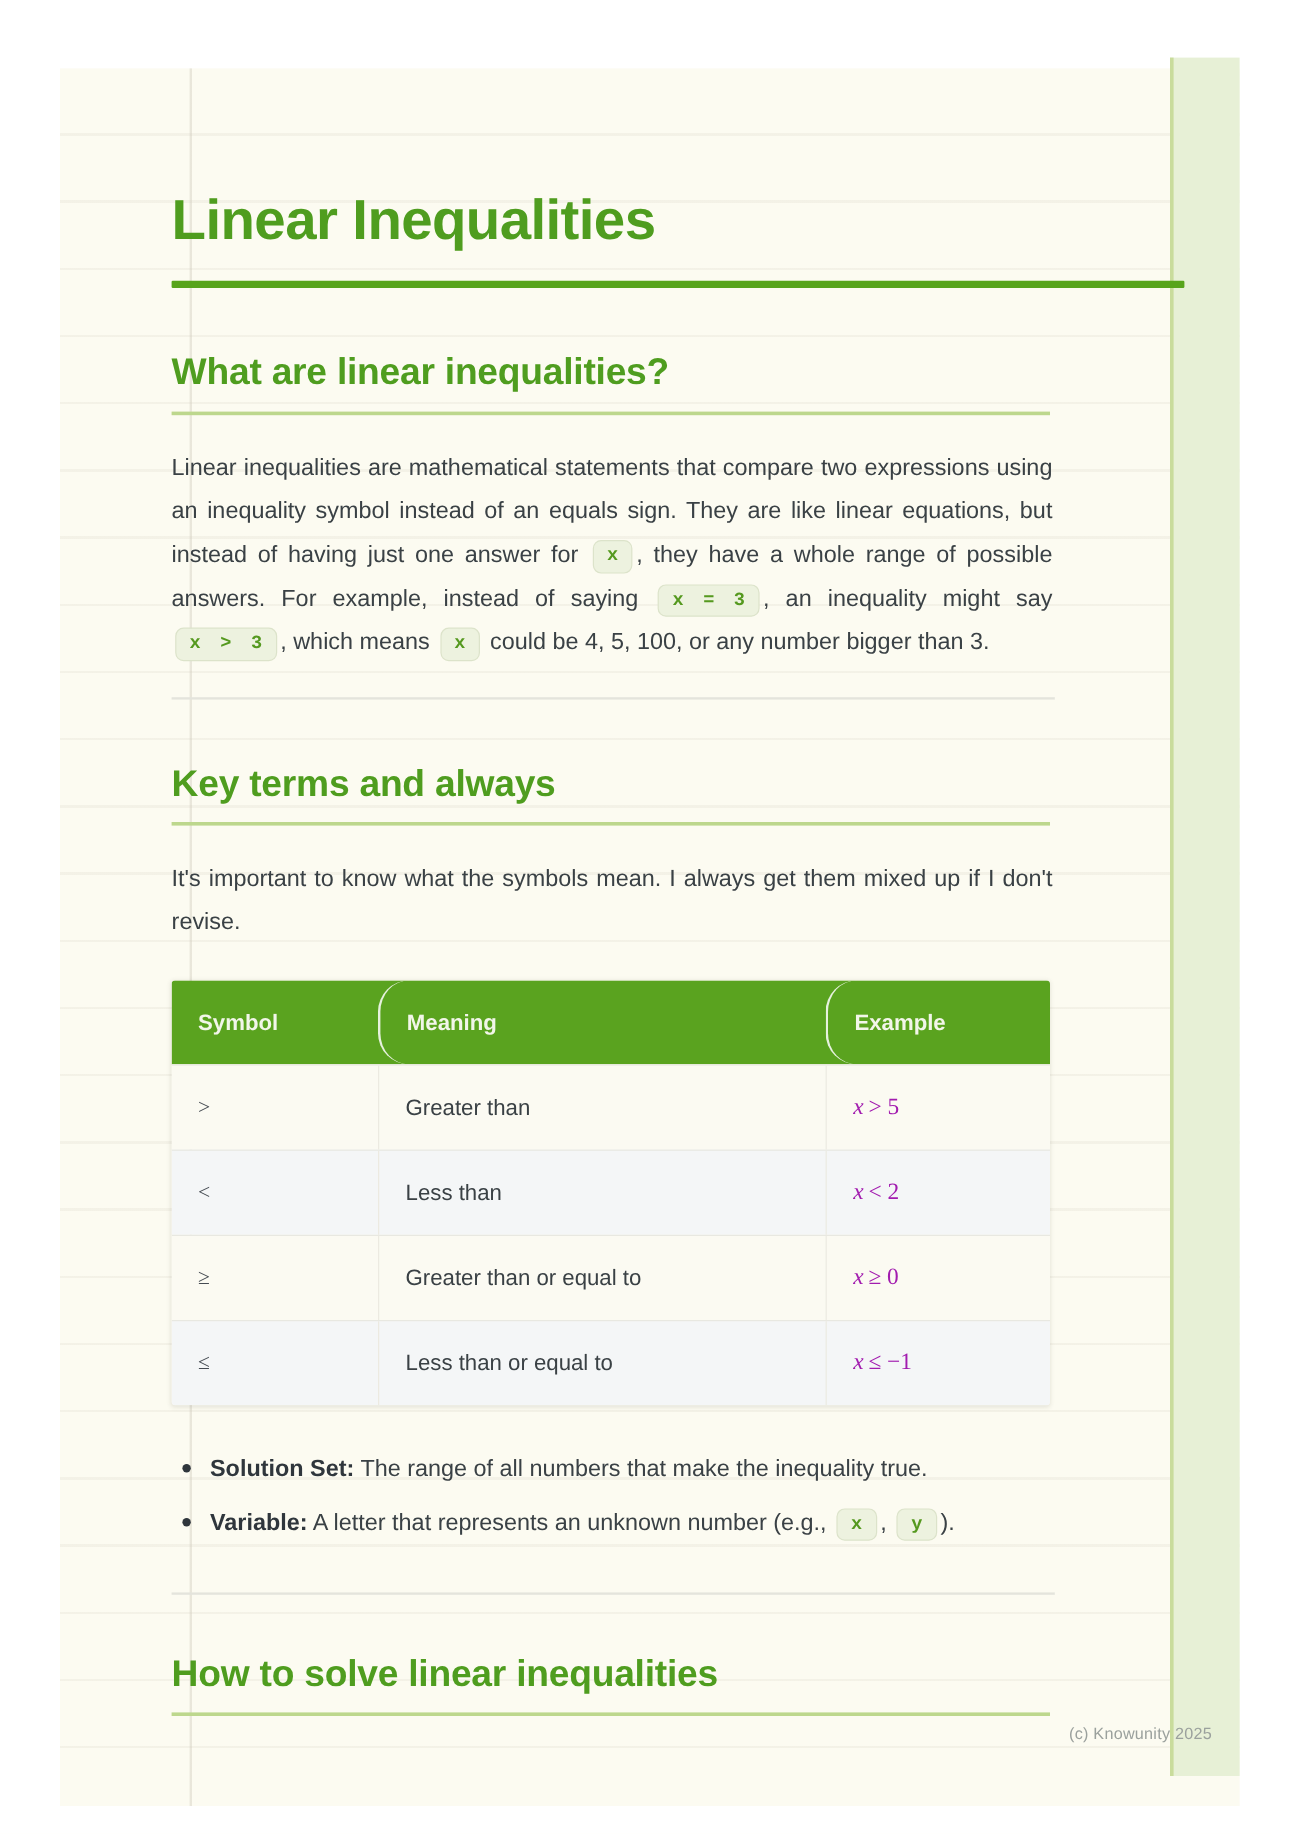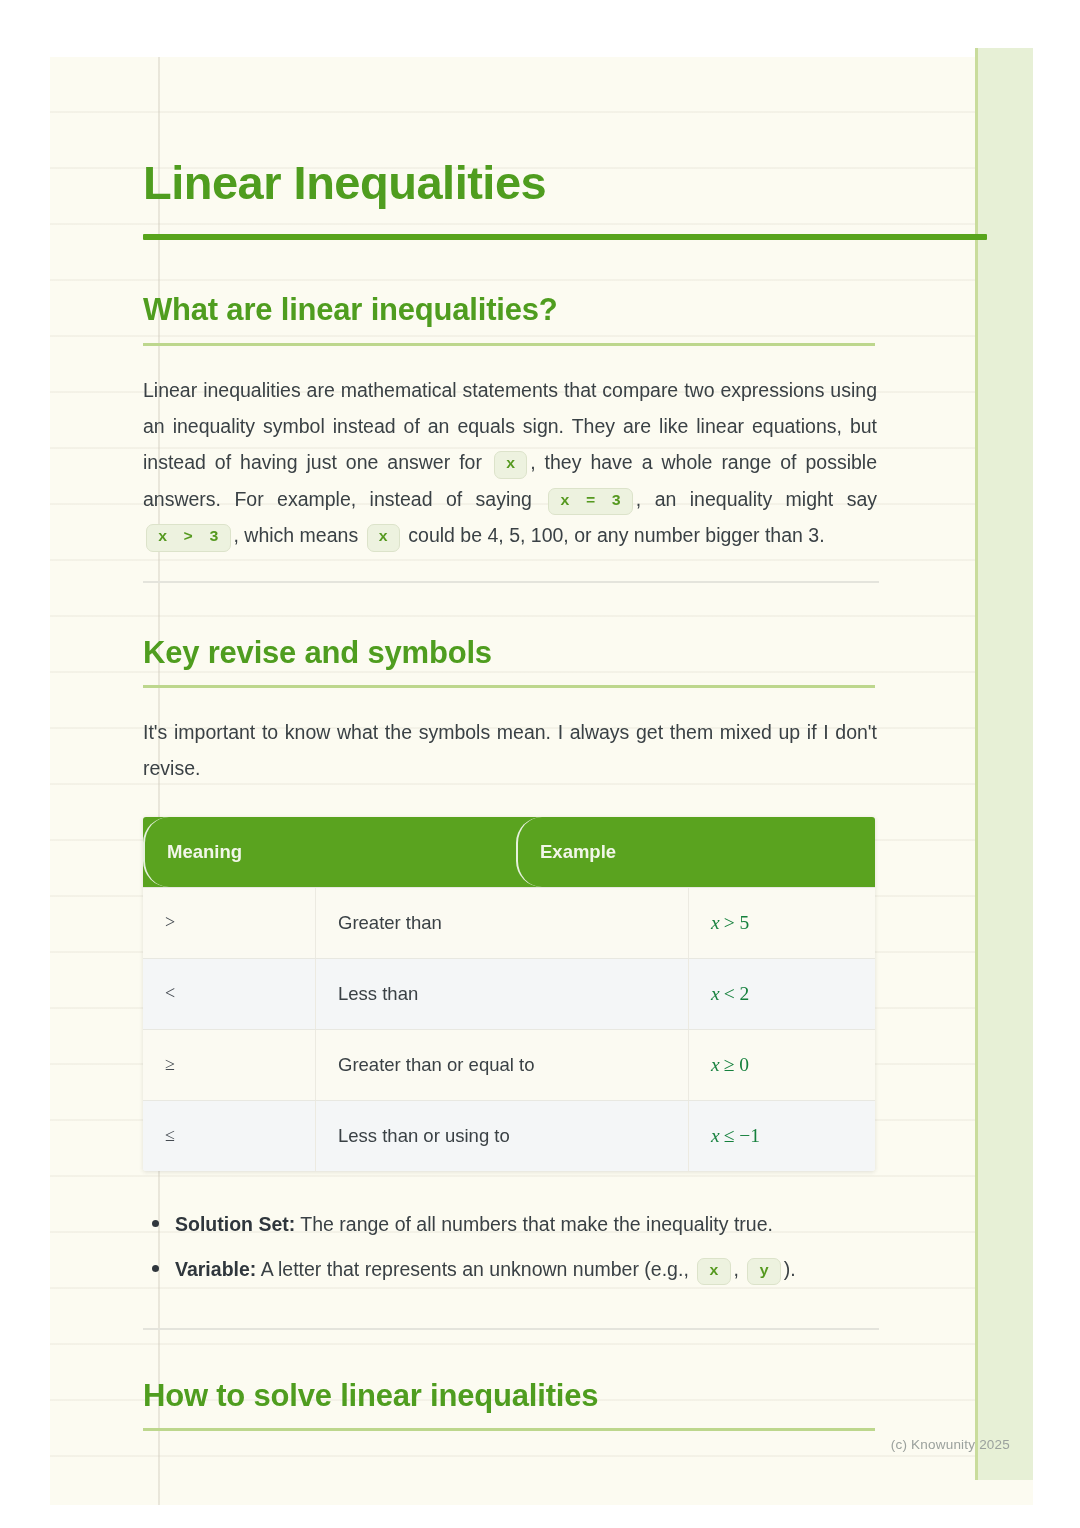--- a/index.html
+++ b/index.html
@@ -53,21 +53,21 @@
   }
   .thead { display:flex; background:var(--th-bg, #5aa31f); color:#f2f6e9; font-weight:bold; font-size:18.5px; }
   .cell { box-sizing:border-box; padding:24px 22px; }
   .c1 { width:172px; } .c2 { width:373px; } .c3 { width:187px; }
   .thead .c2, .thead .c3 { border-left:2px solid rgba(255,255,255,0.85);border-radius:26px; }
   .trow { display:flex; font-size:18.5px; color:var(--text, #3a4145); border-top:1px solid #e8e8e1; }
   .trow.odd  { background:#fbfaf2; }
   .trow.even { background:#f4f6f7; }
   .trow .c2, .trow .c3 { border-left:1px solid #eceae1; }
   .sym  { font-family:"Liberation Serif", serif; font-size:18px; color:#454b52; }
-  .math { font-family:"Liberation Serif", serif; font-size:19.5px; color:#15803d; }
+  .math { font-family:"Liberation Serif", serif; font-size:19.5px; color:#a21caf; }
   .math i { font-style:italic; padding-right:4px; }
 
   .bullets { margin-top:38px; width:752px; }
   .bullet {
     position:relative; padding-left:32px; font-size:19.5px; line-height:1.58;
     color:var(--text, #3a4145); margin-top:14px;
   }
   .bullet::before {
     content:""; position:absolute; left:9px; top:11px; width:7px; height:7px;
     border-radius:50%; background:#2f363c;
@@ -90,48 +90,49 @@
       <h1 class="title">Linear Inequalities</h1>
       <div class="title-rule"></div>
 
       <h2 class="section">What are linear inequalities?</h2>
       <div class="h2-rule"></div>
 
       <p class="body"><span>Linear inequalities are mathematical statements that compare two expressions using an inequality symbol instead of an equals sign. They are like linear equations, but instead of having just one answer for </span><span class="chip">x</span><span>, they have a whole range of possible answers. For example, instead of saying </span><span class="chip">x = 3</span><span>, an inequality might say </span><span class="chip">x &gt; 3</span><span>, which means </span><span class="chip">x</span><span> could be 4, 5, 100, or any number bigger than 3.</span></p>
 
       <div class="divider"></div>
 
-      <h2 class="section">Key revise and symbols</h2>
+      <h2 class="section">Key terms and always</h2>
       <div class="h2-rule"></div>
 
       <p class="body">It's important to know what the symbols mean. I always get them mixed up if I don't revise.</p>
 
       <div class="table">
         <div class="thead">
+          <div class="cell c1">Symbol</div>
           <div class="cell c2">Meaning</div>
           <div class="cell c3">Example</div>
         </div>
         <div class="trow odd">
           <div class="cell c1 sym">&gt;</div>
           <div class="cell c2">Greater than</div>
           <div class="cell c3 math"><i>x</i><span>&gt; 5</span></div>
         </div>
         <div class="trow even">
           <div class="cell c1 sym">&lt;</div>
           <div class="cell c2">Less than</div>
           <div class="cell c3 math"><i>x</i><span>&lt; 2</span></div>
         </div>
         <div class="trow odd">
           <div class="cell c1 sym">≥</div>
           <div class="cell c2">Greater than or equal to</div>
           <div class="cell c3 math"><i>x</i><span>≥ 0</span></div>
         </div>
         <div class="trow even">
           <div class="cell c1 sym">≤</div>
-          <div class="cell c2">Less than or using to</div>
+          <div class="cell c2">Less than or equal to</div>
           <div class="cell c3 math"><i>x</i><span>≤ −1</span></div>
         </div>
       </div>
 
       <div class="bullets">
         <div class="bullet"><b>Solution Set:</b><span> The range of all numbers that make the inequality true.</span></div>
         <div class="bullet"><b>Variable:</b><span> A letter that represents an unknown number (e.g., </span><span class="chip">x</span><span>, </span><span class="chip">y</span><span>).</span></div>
       </div>
 
       <div class="divider" style="margin-top:42px;"></div>

